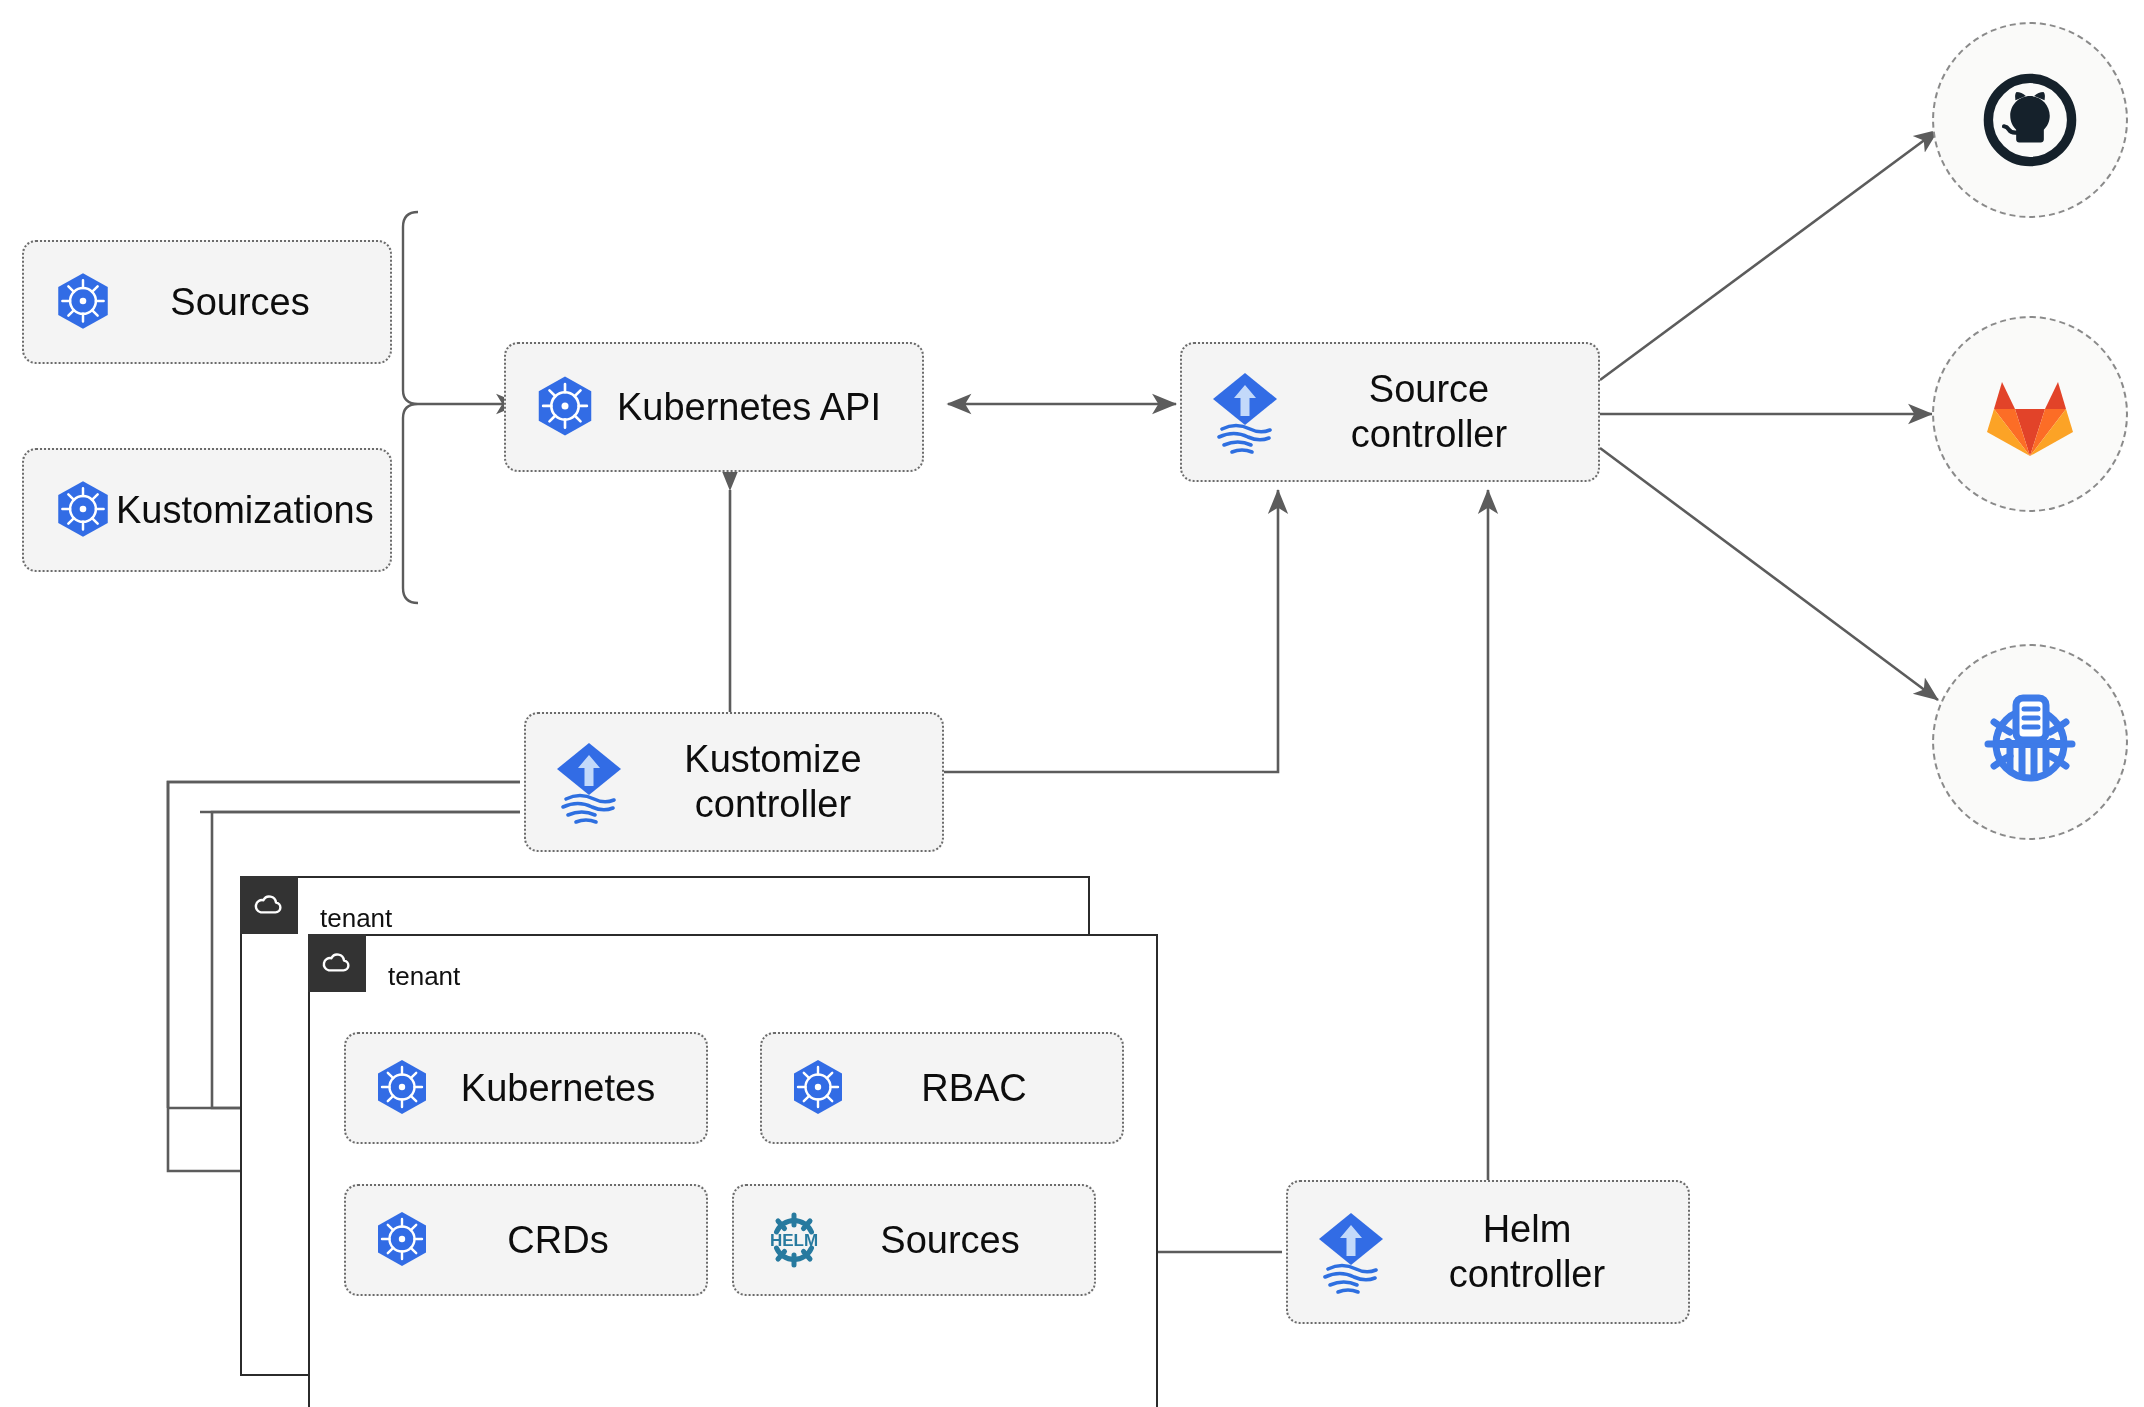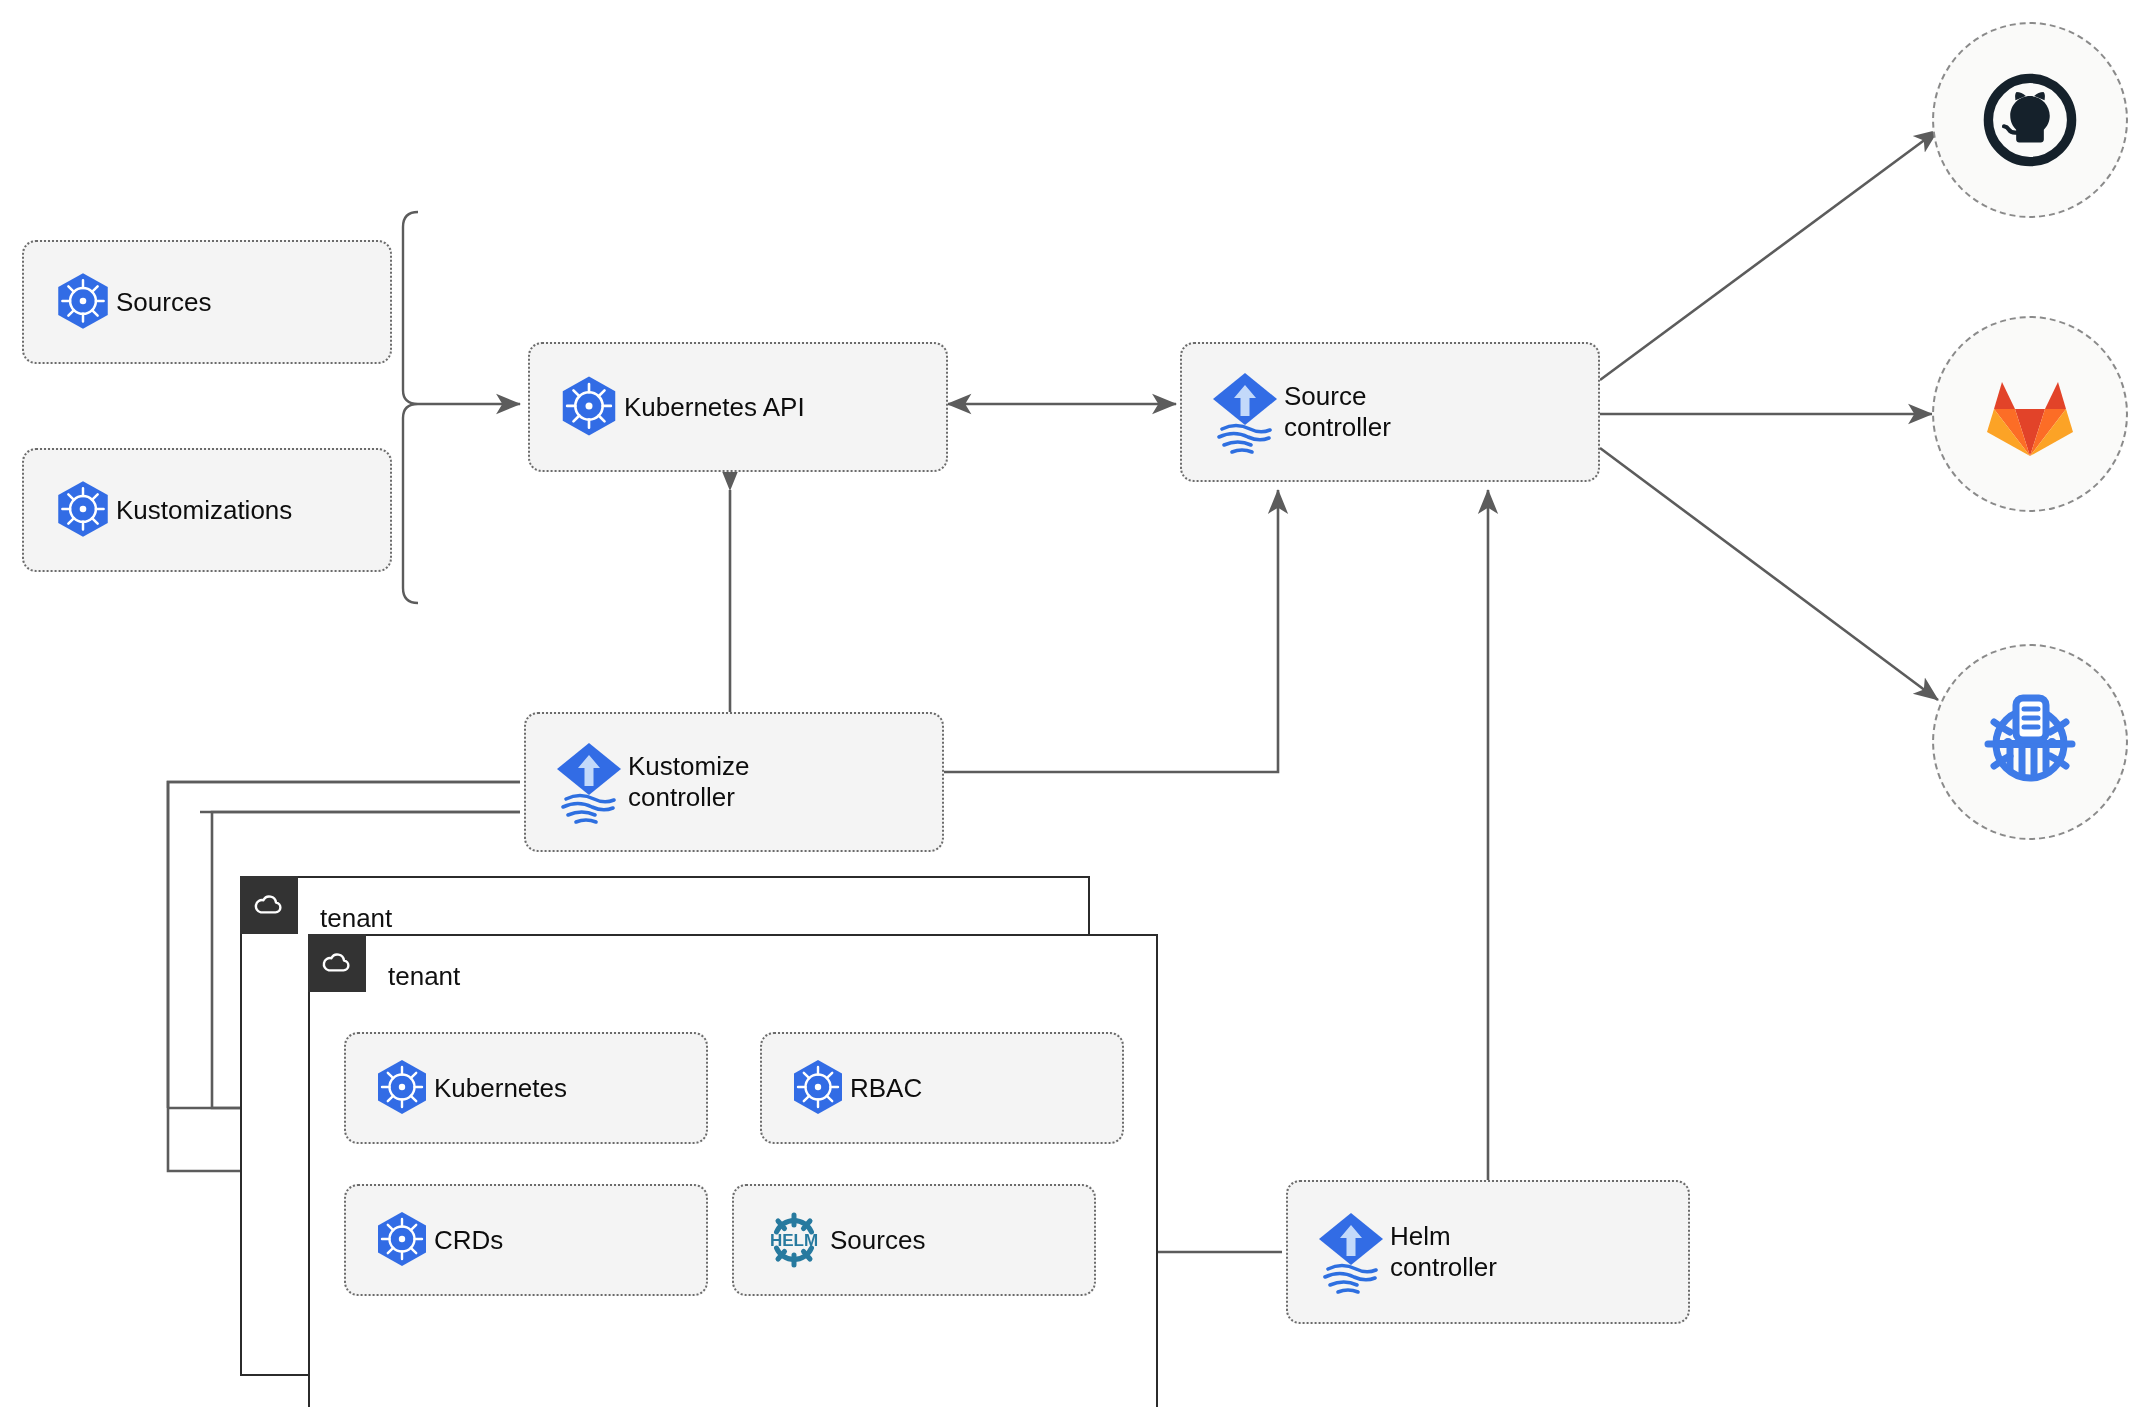--- a/index.html
+++ b/index.html
@@ -22,24 +22,24 @@
     position: absolute;
     box-sizing: border-box;
     background: #f4f4f4;
     border: 2px dotted #6b6b6b;
     border-radius: 14px;
     display: flex;
     align-items: center;
     z-index: 5;
   }
   .node .nlabel {
-    font-size: 26px;
+    font-size: 38px;
     color: #0d0d0d;
     line-height: 1.18;
-    text-align: left;
+    text-align: center;
     white-space: pre-line;
     flex: 1 1 auto;
   }
   .node .nicon {
     flex: 0 0 auto;
     display: flex;
     align-items: center;
     justify-content: center;
   }
   
@@ -263,21 +263,21 @@
           <circle cx="32" cy="31" r="3.2" fill="#ffffff" stroke="none"></circle>
           <path d="M32 18.5V11M32 43.5V51M19.5 31H12M44.5 31H52
                    M23.2 22.2 17.8 16.8M40.8 39.8 46.2 45.2
                    M23.2 39.8 17.8 45.2M40.8 22.2 46.2 16.8"></path>
         </g>
       </svg>
     </span>
     <span class="nlabel">Kustomizations</span>
   </div>
 
-  <div class="node" style="left:528px; top:342px; width:420px; height:130px; padding:0 24px;">
+  <div class="node" style="left:504px; top:342px; width:420px; height:130px; padding:0 24px;">
     <span class="nicon">
       <svg width="70" height="70" viewBox="0 0 64 64">
         <path d="M32 4 56 17.5 56 44.5 32 58 8 44.5 8 17.5Z" fill="#326CE5"></path>
         <g stroke="#ffffff" stroke-width="2.4" fill="none" stroke-linecap="round">
           <circle cx="32" cy="31" r="12.5"></circle>
           <circle cx="32" cy="31" r="3.2" fill="#ffffff" stroke="none"></circle>
           <path d="M32 18.5V11M32 43.5V51M19.5 31H12M44.5 31H52
                    M23.2 22.2 17.8 16.8M40.8 39.8 46.2 45.2
                    M23.2 39.8 17.8 45.2M40.8 22.2 46.2 16.8"></path>
         </g>

